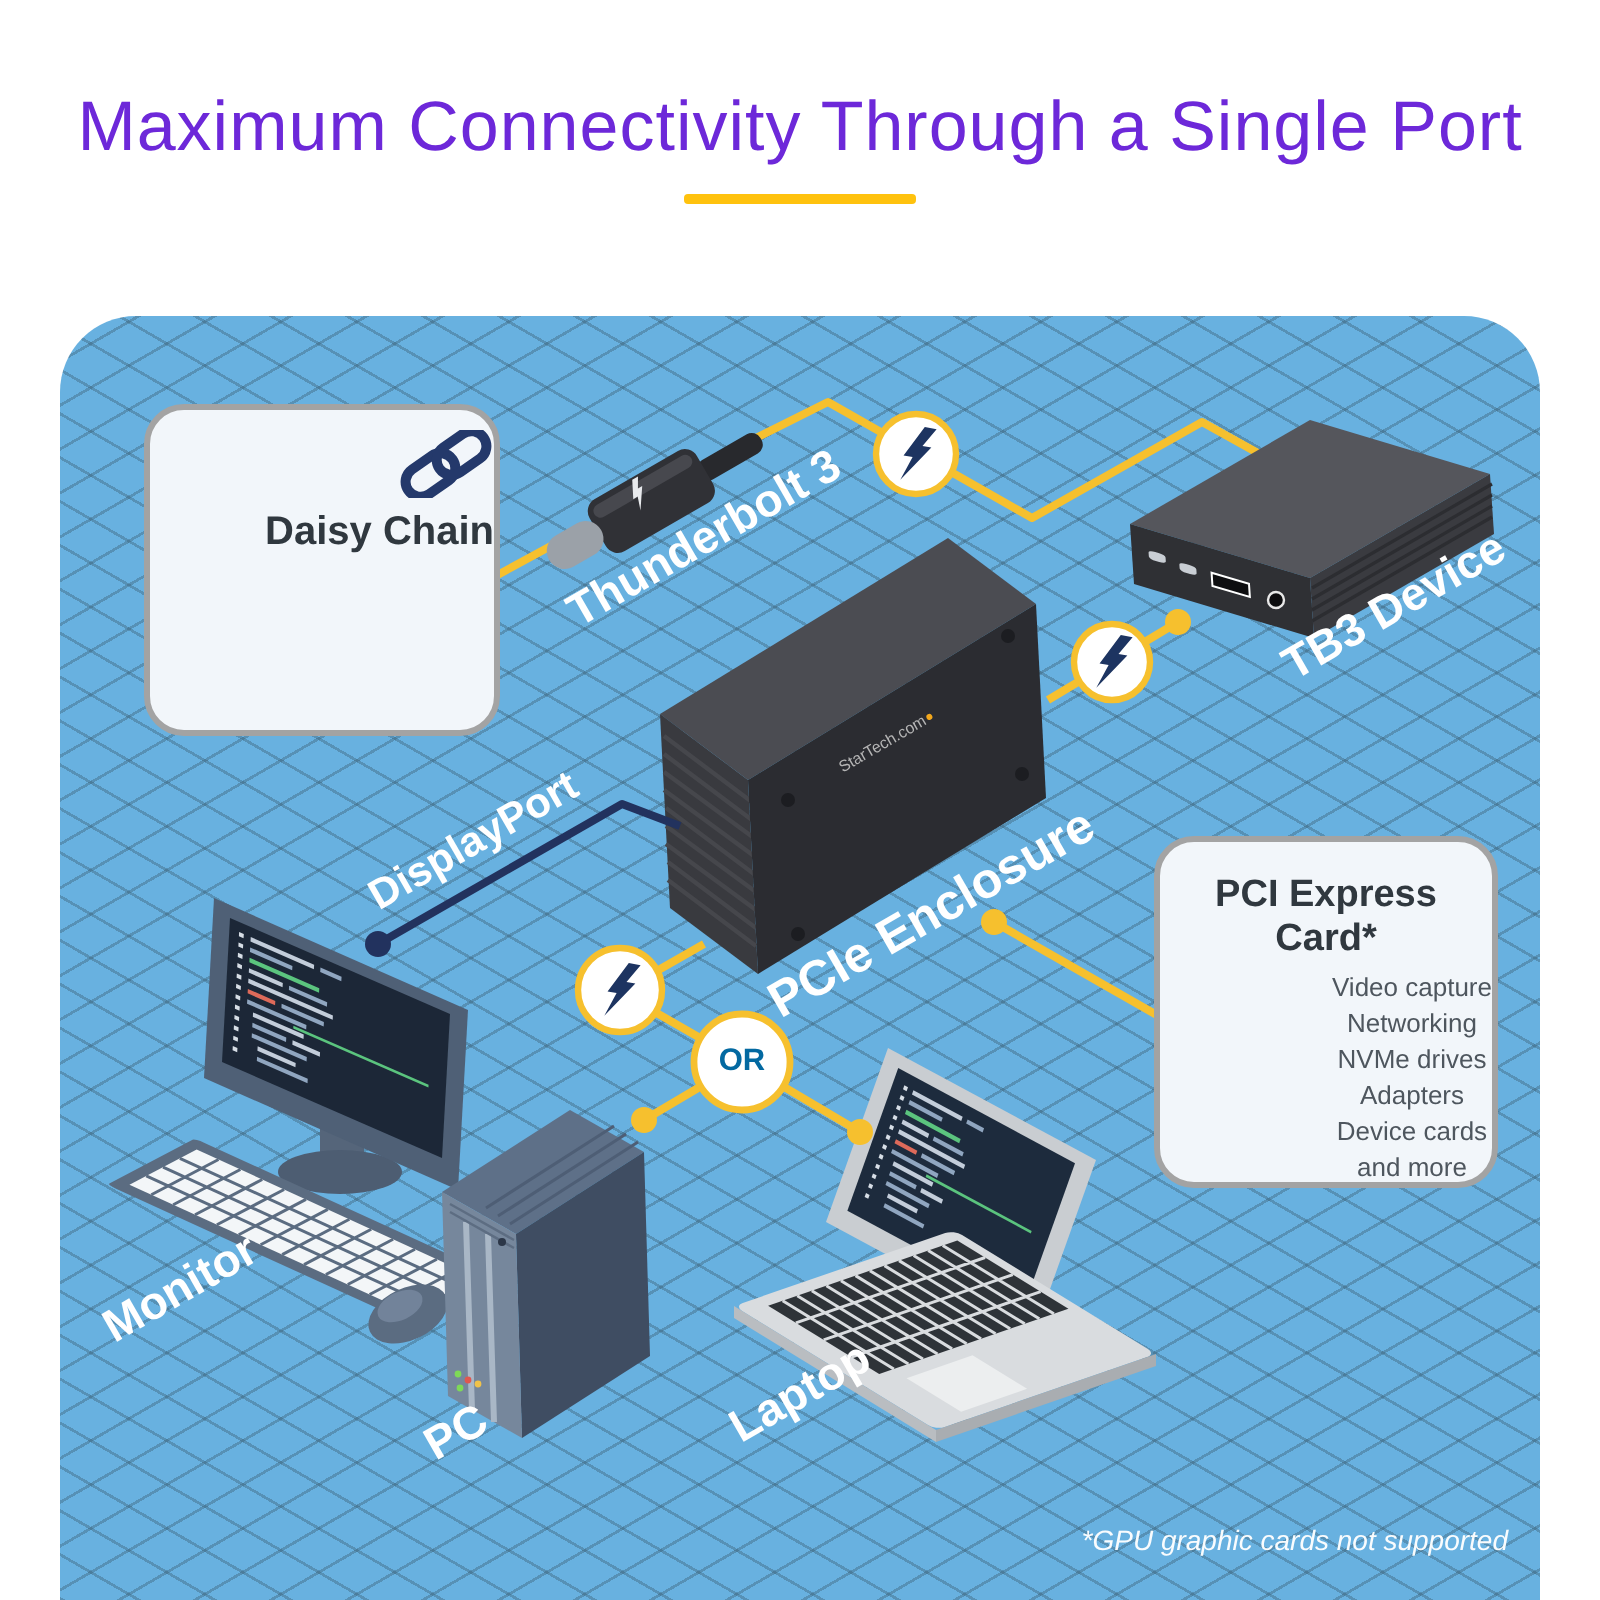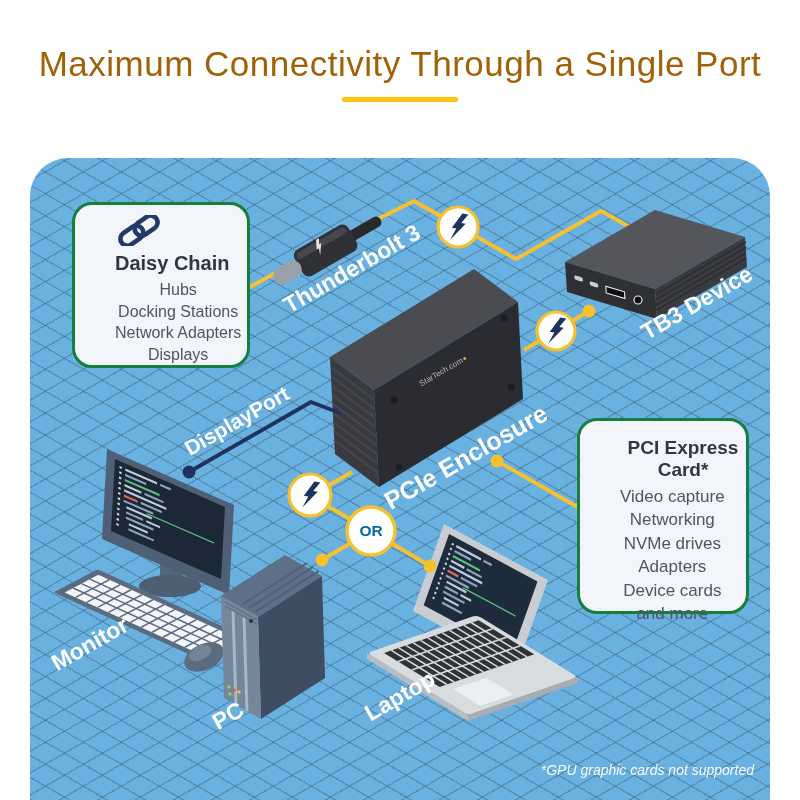--- a/index.html
+++ b/index.html
@@ -1,40 +1,40 @@
 <!DOCTYPE html>
 <html><head>
 <meta charset="utf-8">
 <style>
   html,body{margin:0;padding:0;}
   body{width:800px;height:800px;background:#ffffff;font-family:"Liberation Sans",sans-serif;overflow:hidden;position:relative;}
   .page{position:absolute;inset:0;width:800px;height:800px;}
 
   .title{position:absolute;left:0;top:44px;width:800px;text-align:center;
-         font-size:35px;font-weight:400;letter-spacing:.5px;color:#a16207;}
+         font-size:35px;font-weight:400;letter-spacing:.5px;color:#6d28d9;}
   .title-underline{position:absolute;left:342px;top:97px;width:116px;height:5px;background:#FFC20E;border-radius:2px;}
 
   .panel{position:absolute;left:30px;top:158px;width:740px;height:642px;
          background-color:#68B1E0;border-radius:38px 38px 0 0;z-index:1;
          background-image:
            repeating-linear-gradient(30deg,  rgba(58,92,112,.38) 0 1.4px, transparent 1.4px 19px),
            repeating-linear-gradient(150deg, rgba(58,92,112,.38) 0 1.4px, transparent 1.4px 19px);}
 
   svg.scene{position:absolute;left:0;top:0;z-index:2;pointer-events:none;}
 
-  .callout{position:absolute;z-index:3;background:#F2F6FA;border:3px solid #15803d;border-radius:20px;
-           display:flex;flex-direction:column;align-items:flex-start;text-align:center;box-sizing:border-box;padding-left:40px;}
+  .callout{position:absolute;z-index:3;background:#F2F6FA;border:3px solid #a3a3a3;border-radius:20px;
+           display:flex;flex-direction:column;align-items:flex-end;text-align:center;box-sizing:border-box;}
   .callout .icn{margin-top:10px;}
   .callout h2{margin:6px 0 2px 0;font-size:20px;font-weight:700;color:#30383f;}
   .callout ul{list-style:none;margin:2px 0 0 0;padding:0;}
   .callout li{font-size:16px;color:#4e565e;line-height:1.34;}
   .callout-daisy{left:72px;top:202px;width:178px;height:166px;}
-  .callout-pci{left:577px;top:418px;width:172px;height:196px;}
+  .callout-pci{left:577px;top:418px;width:172px;height:176px;}
   .callout-pci h2{font-size:19px;}
-  .callout-pci li{font-size:17px;line-height:1.38;}
+  .callout-pci li{font-size:13px;line-height:1.38;}
 
   .label{position:absolute;z-index:3;color:#ffffff;font-weight:700;white-space:nowrap;
          transform:translate(-50%,-50%) rotate(-30deg);}
   .lbl-thunderbolt{left:352px;top:269px;font-size:23px;}
   .lbl-tb3device{left:697px;top:303px;font-size:23px;}
   .lbl-enclosure{left:466px;top:457px;font-size:25px;}
   .lbl-displayport{left:237px;top:421px;font-size:21px;}
   .lbl-monitor{left:90px;top:644px;font-size:23px;}
   .lbl-pc{left:228px;top:716px;font-size:23px;}
   .lbl-laptop{left:400px;top:696px;font-size:23px;}
@@ -210,26 +210,20 @@
   </svg>
 
   <div class="callout callout-daisy">
     <svg class="icn" width="48" height="34" viewBox="0 0 48 34">
       <g stroke="#24396b" stroke-width="5" fill="none" transform="rotate(-35 24 17)">
         <rect x="1" y="9.5" width="27" height="15" rx="7.5"></rect>
         <rect x="20" y="9.5" width="27" height="15" rx="7.5"></rect>
       </g>
     </svg>
     <h2>Daisy Chain</h2>
-    <ul>
-      <li>Hubs</li>
-      <li>Docking Stations</li>
-      <li>Network Adapters</li>
-      <li>Displays</li>
-    </ul>
   </div>
 
   <div class="callout callout-pci">
     <svg class="icn" width="50" height="34" viewBox="0 0 50 34">
       <g fill="#24396b">
         <rect x="1" y="0" width="4" height="30"></rect>
         <rect x="13" y="7.5" width="8" height="6.5"></rect>
         <rect x="25.5" y="7.5" width="3" height="3"></rect>
           <rect x="30.5" y="7.5" width="3" height="3"></rect>
           <rect x="35.5" y="7.5" width="3" height="3"></rect>

